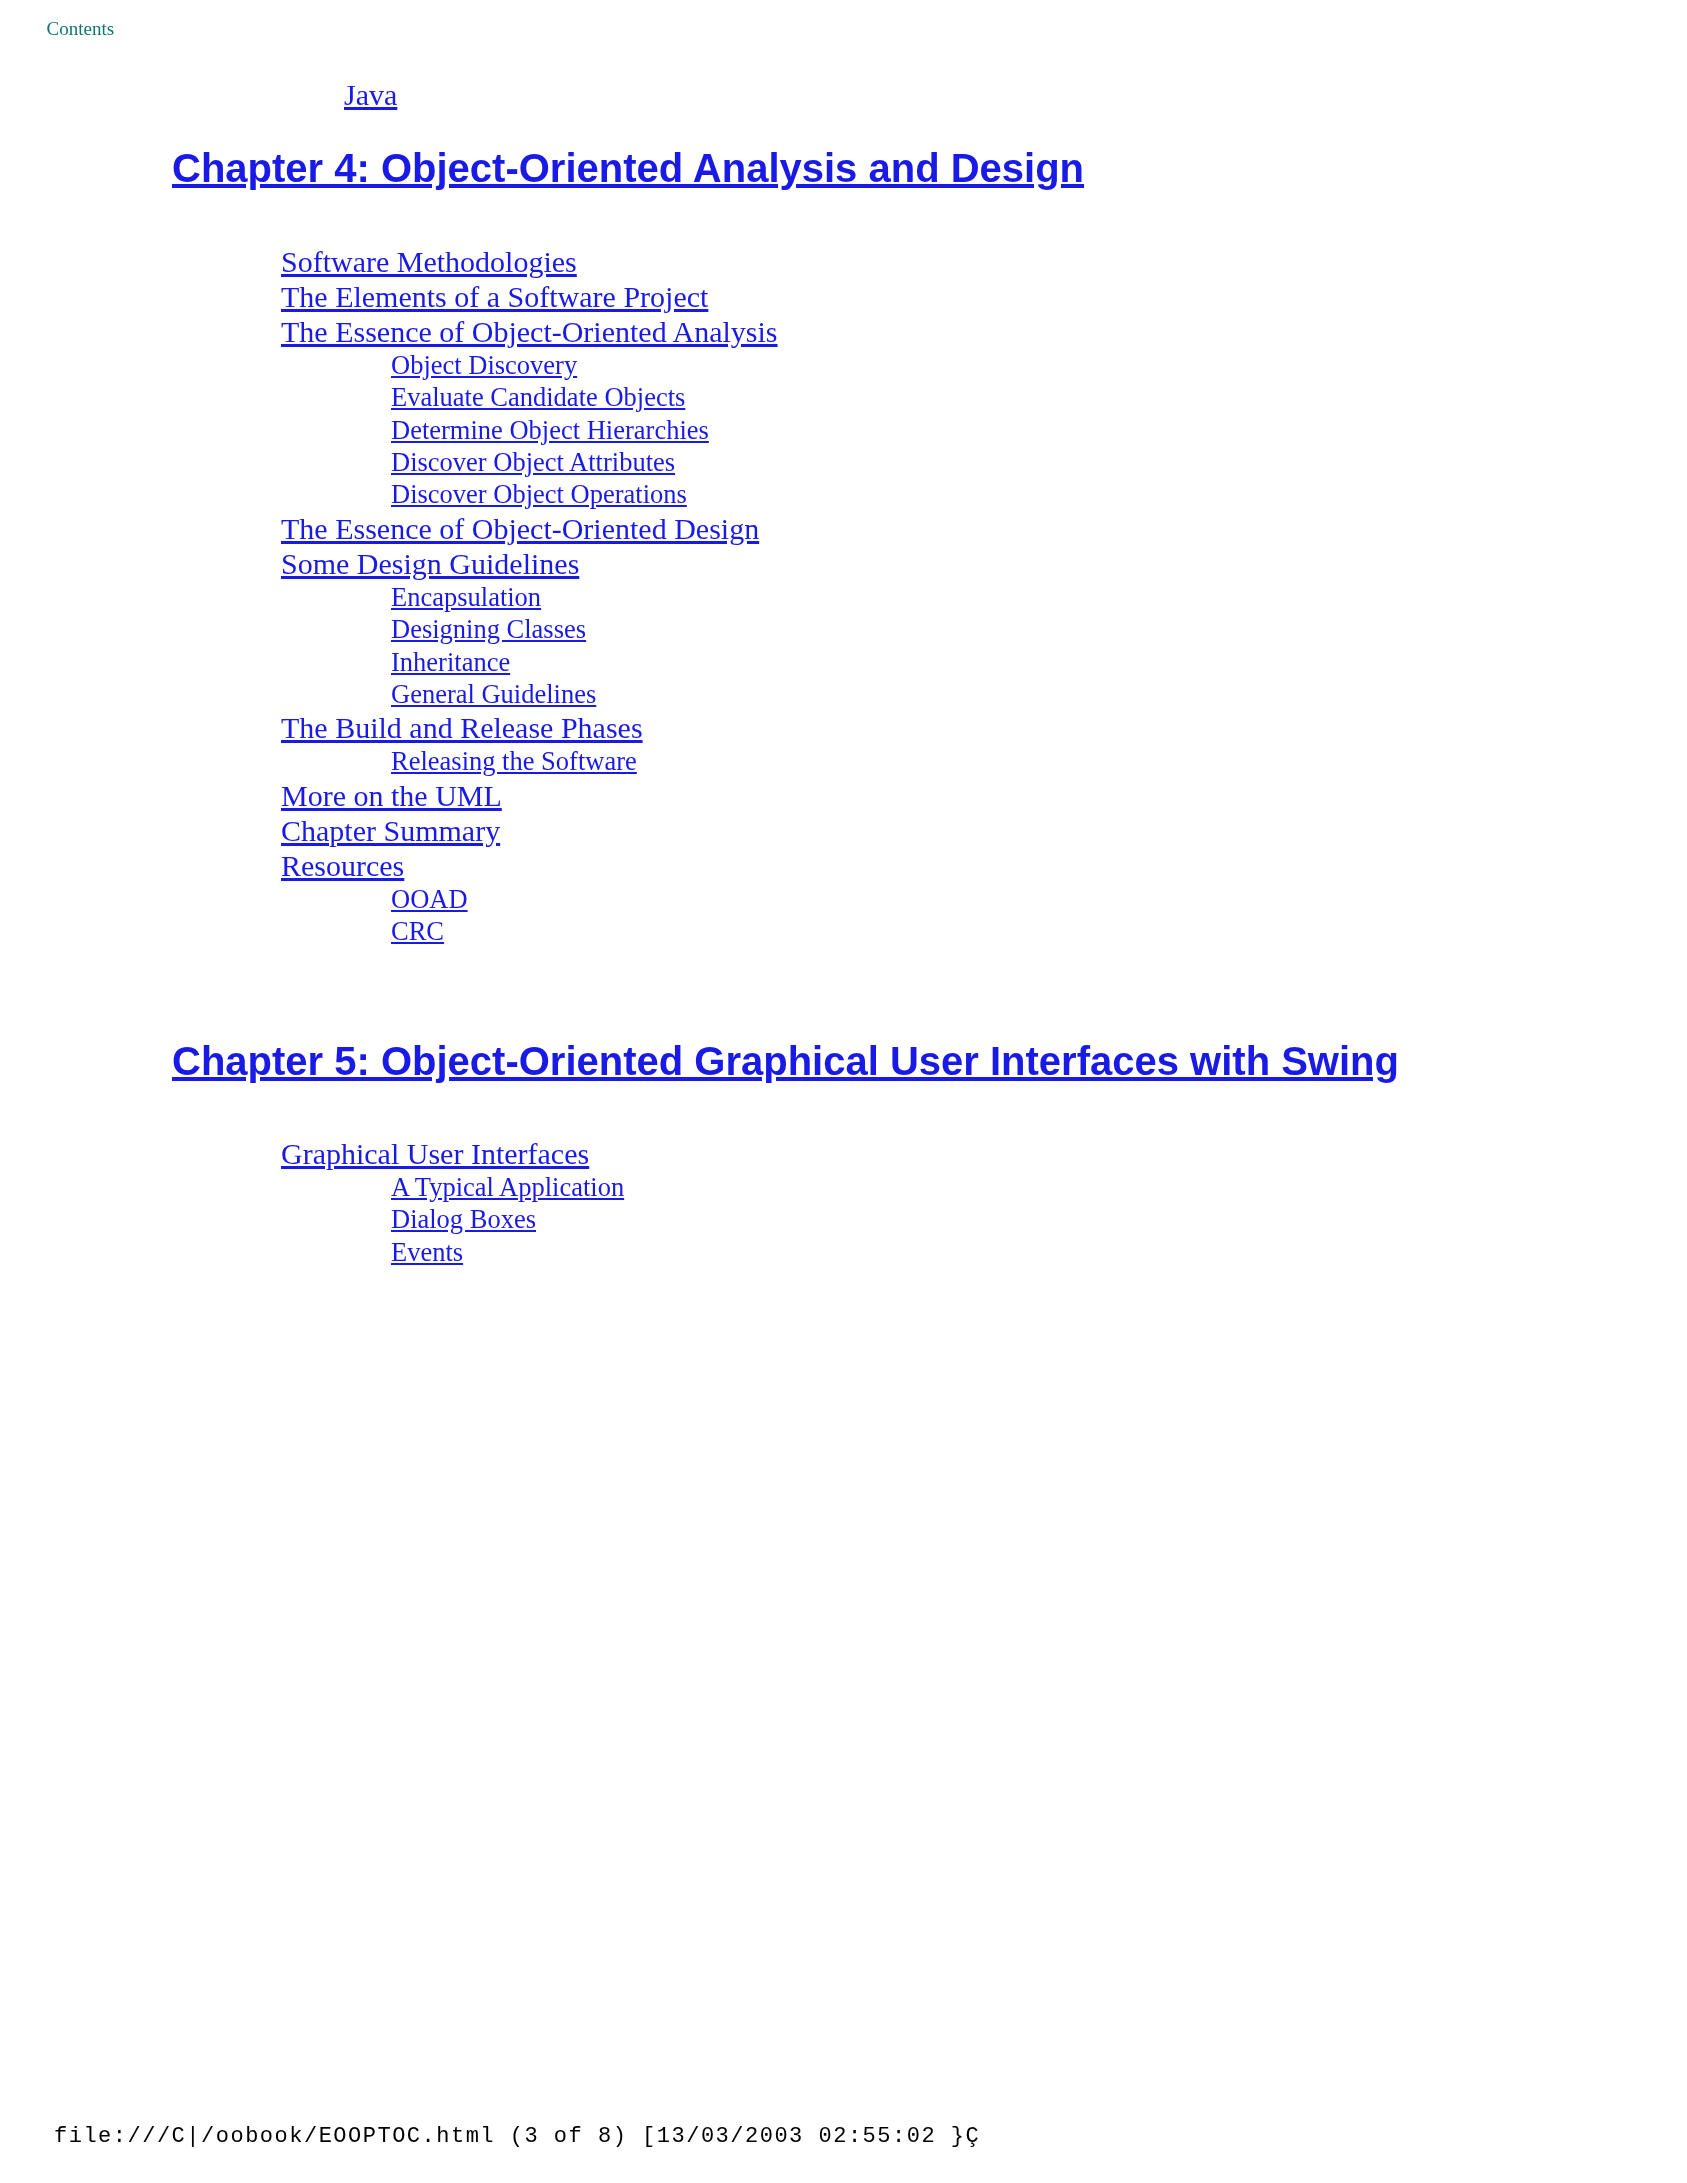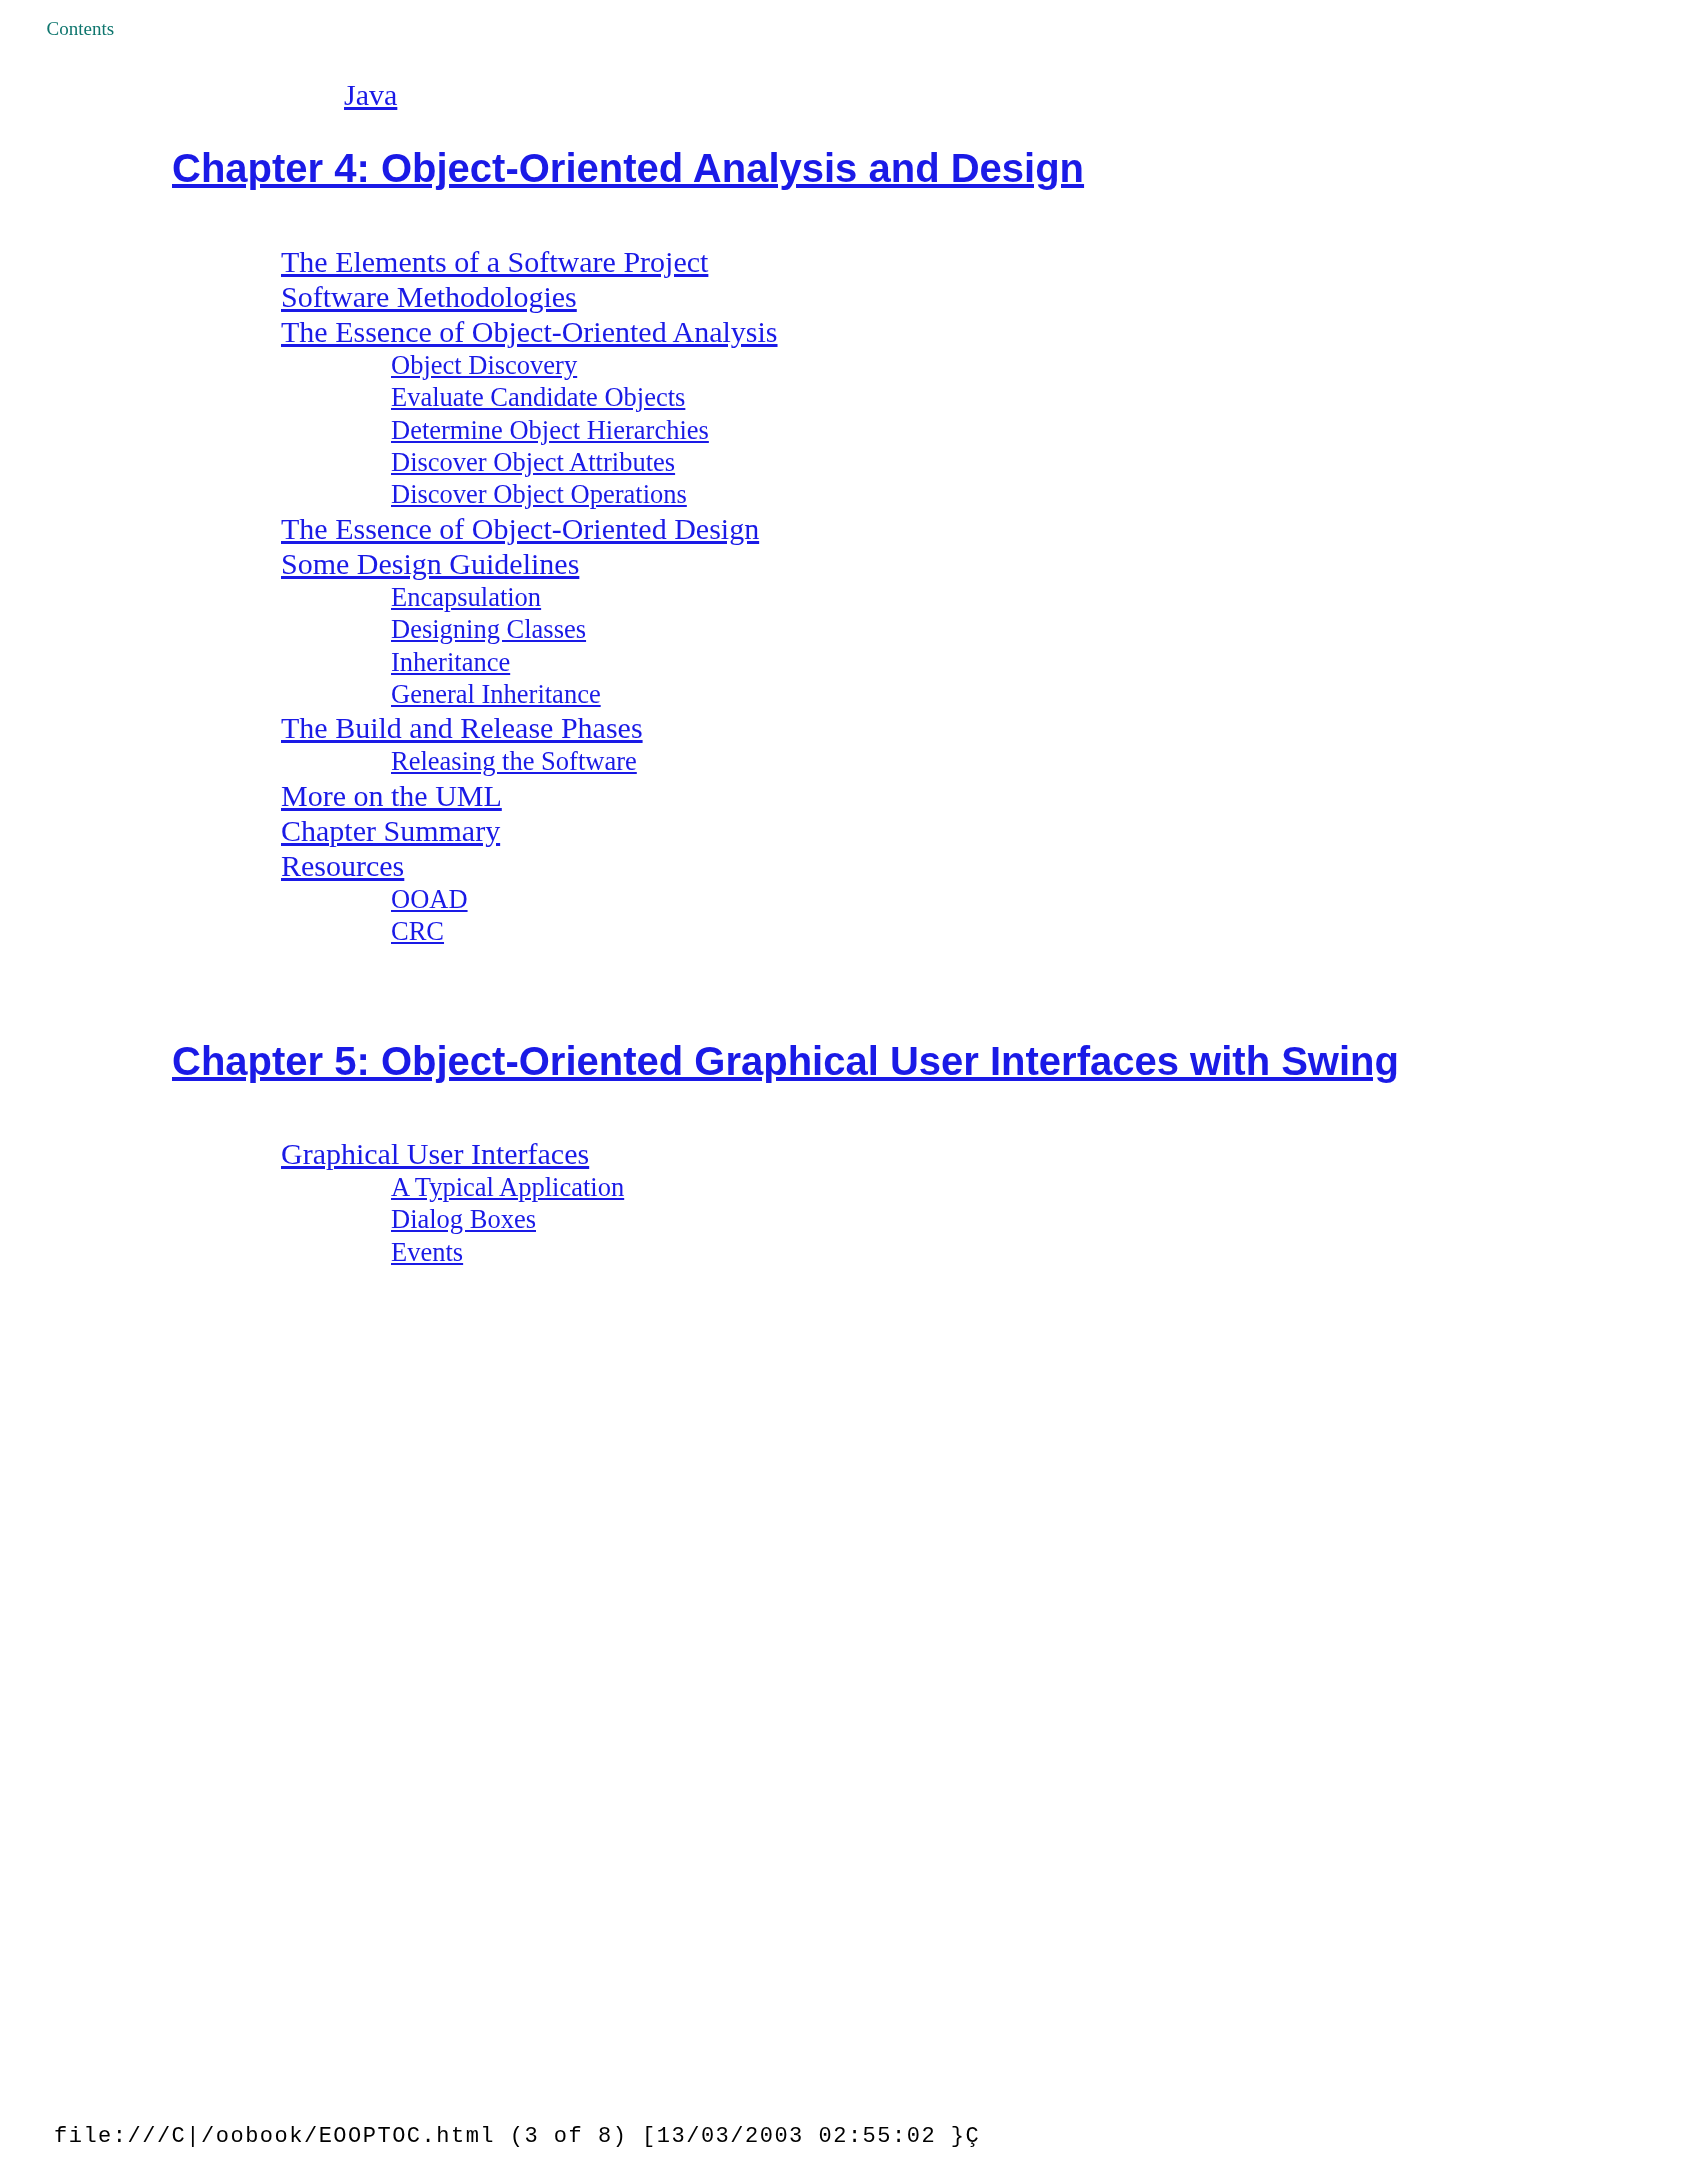--- a/index.html
+++ b/index.html
@@ -90,34 +90,34 @@
       <a class="toc-link" href="#">Java</a>
     </div>
 
     <div class="chapter-heading">
       <a class="toc-link" href="#">Chapter 4: Object-Oriented Analysis and Design</a>
     </div>
 
     <div class="gap-before-list"></div>
 
     <div>
+      <div class="lvl2"><a class="toc-link" href="#">Software Methodologies</a></div>
       <div class="lvl2"><a class="toc-link" href="#">The Elements of a Software Project</a></div>
-      <div class="lvl2"><a class="toc-link" href="#">Software Methodologies</a></div>
       <div class="lvl2"><a class="toc-link" href="#">The Essence of Object-Oriented Analysis</a></div>
       <div class="lvl3"><a class="toc-link" href="#">Object Discovery</a></div>
       <div class="lvl3"><a class="toc-link" href="#">Evaluate Candidate Objects</a></div>
       <div class="lvl3"><a class="toc-link" href="#">Determine Object Hierarchies</a></div>
       <div class="lvl3"><a class="toc-link" href="#">Discover Object Attributes</a></div>
       <div class="lvl3"><a class="toc-link" href="#">Discover Object Operations</a></div>
       <div class="lvl2"><a class="toc-link" href="#">The Essence of Object-Oriented Design</a></div>
       <div class="lvl2"><a class="toc-link" href="#">Some Design Guidelines</a></div>
       <div class="lvl3"><a class="toc-link" href="#">Encapsulation</a></div>
       <div class="lvl3"><a class="toc-link" href="#">Designing Classes</a></div>
       <div class="lvl3"><a class="toc-link" href="#">Inheritance</a></div>
-      <div class="lvl3"><a class="toc-link" href="#">General Inheritance</a></div>
+      <div class="lvl3"><a class="toc-link" href="#">General Guidelines</a></div>
       <div class="lvl2"><a class="toc-link" href="#">The Build and Release Phases</a></div>
       <div class="lvl3"><a class="toc-link" href="#">Releasing the Software</a></div>
       <div class="lvl2"><a class="toc-link" href="#">More on the UML</a></div>
       <div class="lvl2"><a class="toc-link" href="#">Chapter Summary</a></div>
       <div class="lvl2"><a class="toc-link" href="#">Resources</a></div>
       <div class="lvl3"><a class="toc-link" href="#">OOAD</a></div>
       <div class="lvl3"><a class="toc-link" href="#">CRC</a></div>
     </div>
 
     <div class="gap-chapter5"></div>

